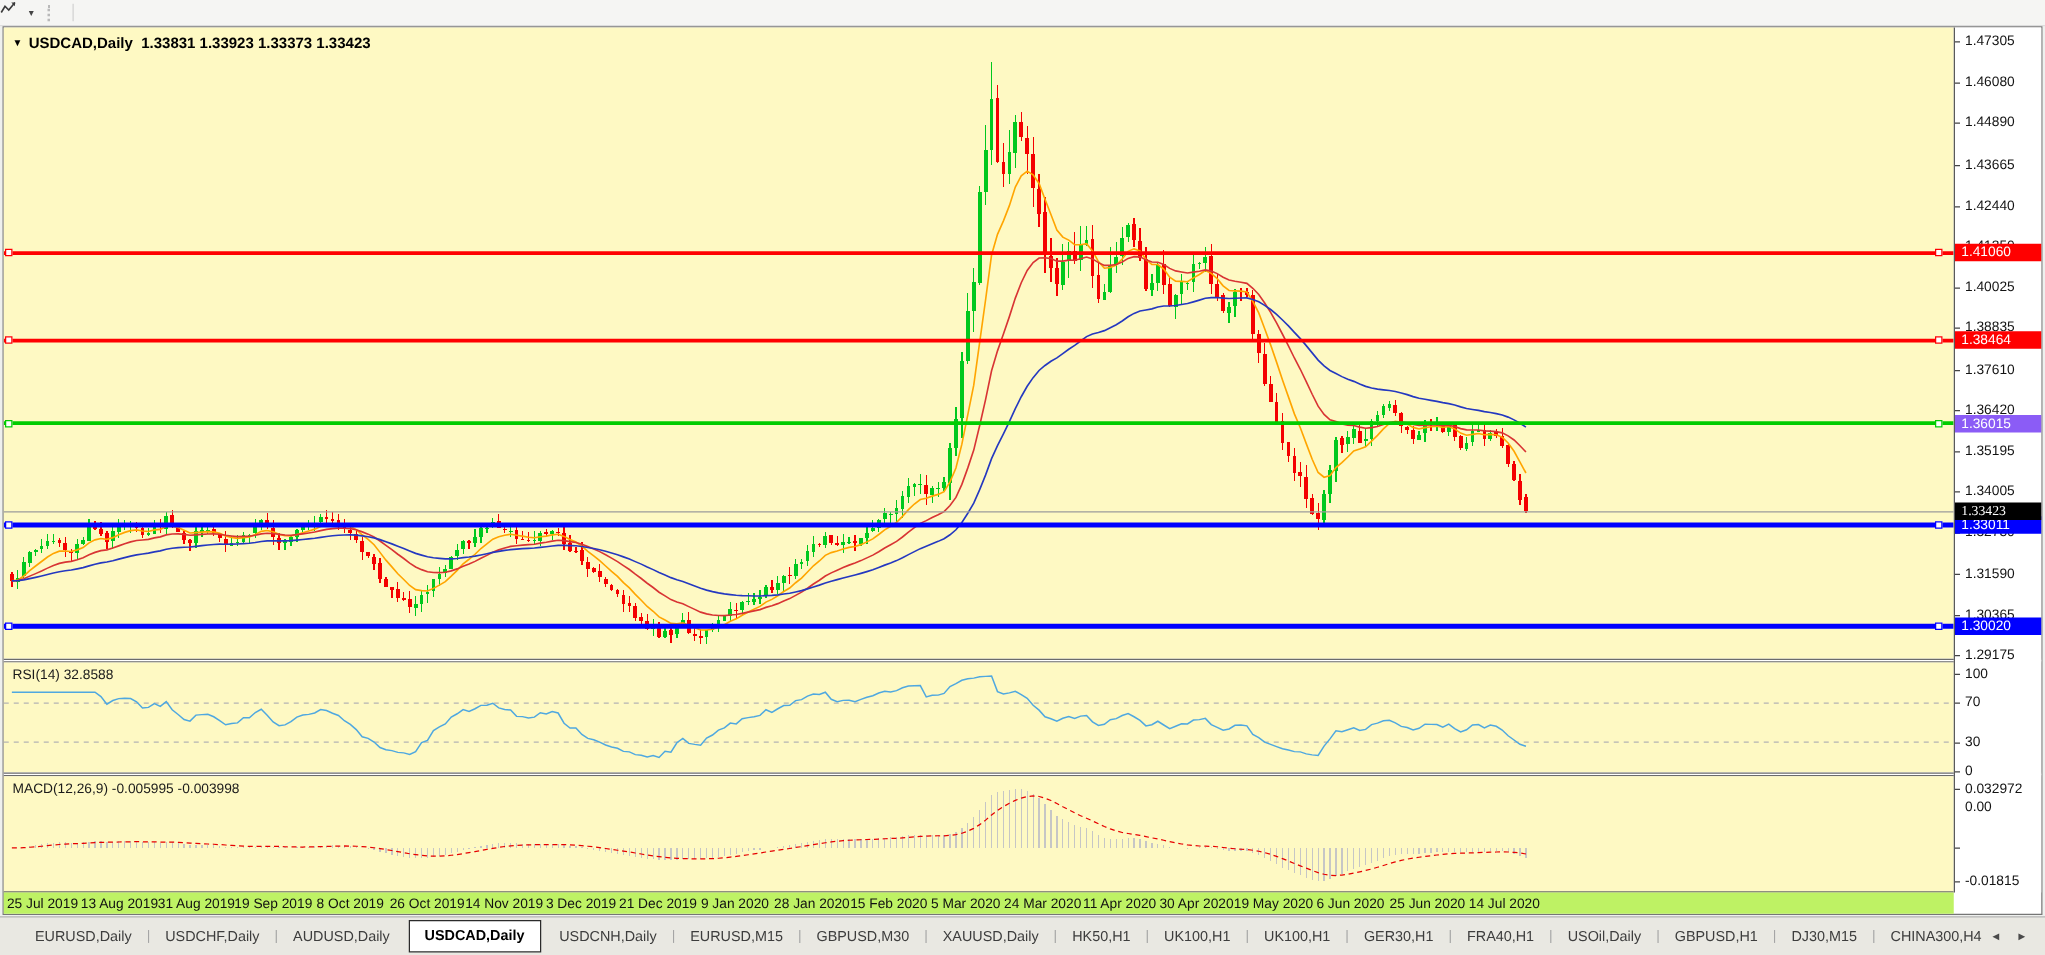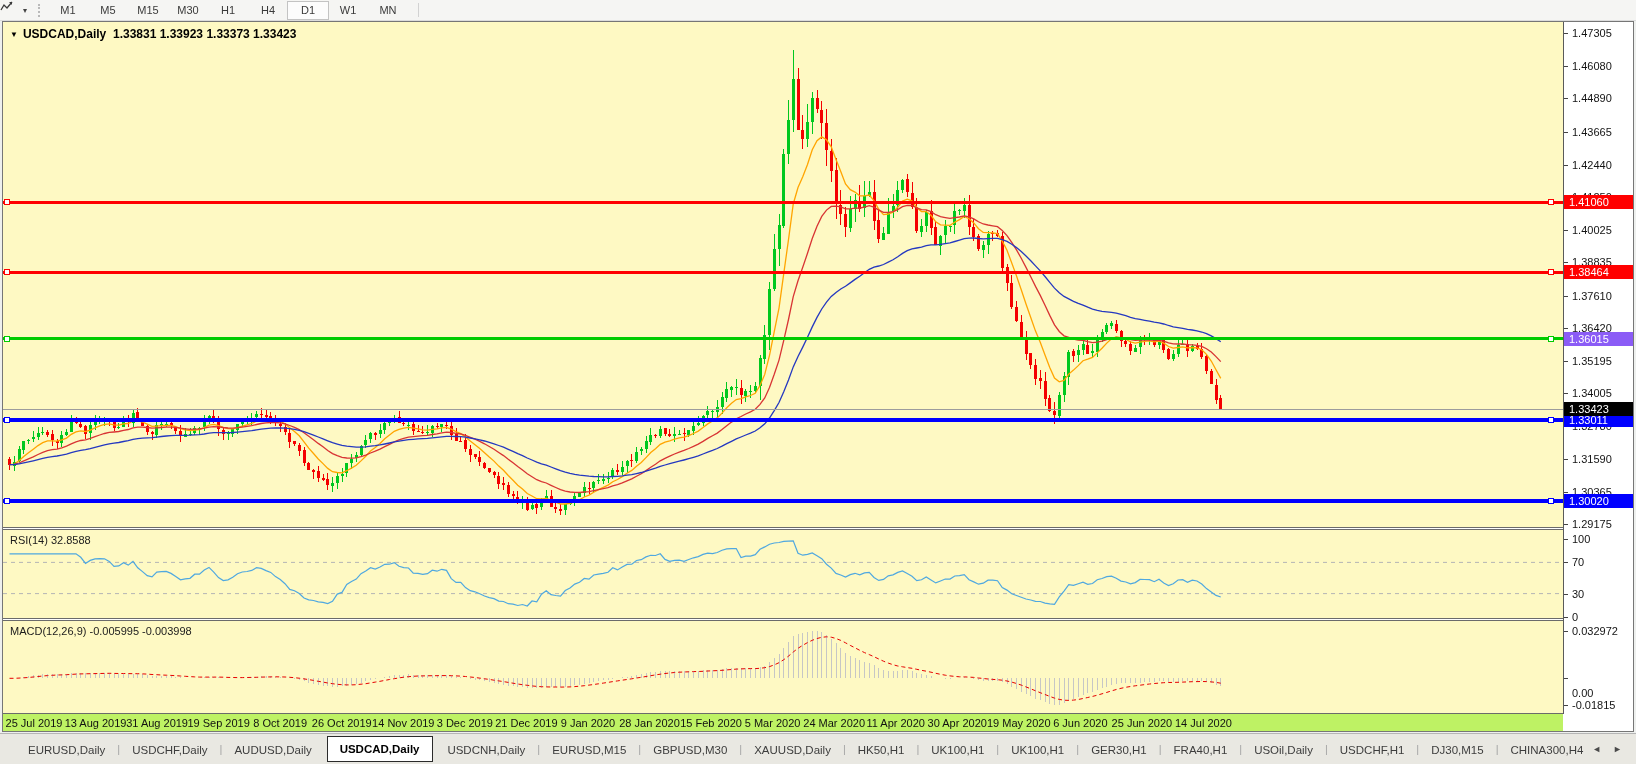--- a/index.html
+++ b/index.html
@@ -59,31 +59,20 @@
 
 <div class="toolbar">
   <div class="tool-icon">
     <svg width="14" height="12" viewBox="0 0 14 12">
       <polyline points="1,10 4,5 7,8 12,2" fill="none" stroke="#3a3a3a" stroke-width="1.3"></polyline>
       <polygon points="12,2 9,2 12,5" fill="#3a3a3a"></polygon>
     </svg>
   </div>
   <div class="tool-caret">▾</div>
   <div class="grip"></div>
-  <div class="tf-group">
-      <div class="tfbtn">M1</div>
-      <div class="tfbtn">M5</div>
-      <div class="tfbtn">M15</div>
-      <div class="tfbtn">M30</div>
-      <div class="tfbtn">H1</div>
-      <div class="tfbtn">H4</div>
-      <div class="tfbtn active">D1</div>
-      <div class="tfbtn">W1</div>
-      <div class="tfbtn">MN</div>
-    </div>
   <div class="vsep"></div>
 </div>
 
 <div class="chart-window">
   <div class="pane main-pane">
     <svg id="main-svg" width="1560" height="505">
         <line x1="6.5" y1="435.2065356357038" x2="6.5" y2="447.7200277534697" stroke="#f40000" stroke-width="1" shape-rendering="crispEdges"></line>
         <rect x="5" y="437.2401579377944" width="3" height="5.415999999999997" fill="#f40000" shape-rendering="crispEdges"></rect>
         <line x1="11.25" y1="433.66009806665227" x2="11.25" y2="449.3757682568859" stroke="#00c81e" stroke-width="1" shape-rendering="crispEdges"></line>
         <rect x="9.75" y="440.04716049940373" width="3" height="3.6685309497319736" fill="#00c81e" shape-rendering="crispEdges"></rect>
@@ -951,33 +940,33 @@
       <div class="tick-label" style="top: 430.557px;">1.31590</div>
       <div class="tick-dash" style="top: 469.73px;"></div>
       <div class="tick-label" style="top: 463.73px;">1.30365</div>
       <div class="tick-dash" style="top: 501.955px;"></div>
       <div class="tick-label" style="top: 495.955px;">1.29175</div>
       <div class="axis-badge" style="top: 173.109px; background: rgb(255, 0, 0);">1.41060</div>
       <div class="axis-badge" style="top: 243.409px; background: rgb(255, 0, 0);">1.38464</div>
       <div class="axis-badge" style="top: 309.728px; background: #8b5cf6;">1.36015</div>
       <div class="axis-badge" style="top: 391.076px; background: rgb(0, 0, 255);">1.33011</div>
       <div class="axis-badge" style="top: 472.072px; background: rgb(0, 0, 255);">1.30020</div>
-      <div class="axis-badge" style="top: 379.919px; background: rgb(0, 0, 0);">1.33423</div>
+      <div class="axis-badge" style="top: 379.919px; background: rgb(0, 0, 0); font-family: Liberation Serif, serif;">1.33423</div>
       <div class="tick-dash" style="top: 517px;"></div>
       <div class="tick-label" style="top: 511px;">100</div>
       <div class="tick-dash" style="top: 540.4px;"></div>
       <div class="tick-label" style="top: 534.4px;">70</div>
       <div class="tick-dash" style="top: 571.6px;"></div>
       <div class="tick-label" style="top: 565.6px;">30</div>
       <div class="tick-dash" style="top: 595px;"></div>
       <div class="tick-label" style="top: 589px;">0</div>
       <div class="tick-dash" style="top: 609px;"></div>
       <div class="tick-label" style="top: 603px;">0.032972</div>
       <div class="tick-dash" style="top: 656.308px;"></div>
-      <div class="tick-label" style="top: 665px; text-align: right;">0.00</div>
+      <div class="tick-label" style="top: 618px; text-align: right;">0.00</div>
       <div class="tick-dash" style="top: 683px;"></div>
       <div class="tick-label" style="top: 677px;">-0.01815</div>
     </div>
 </div>
 
 <div class="tabbar">
   <div class="tabs" id="tabs">
       <div class="tab">EURUSD,Daily</div>
       <div class="tabsep">|</div>
       <div class="tab">USDCHF,Daily</div>
@@ -999,21 +988,21 @@
       <div class="tab">UK100,H1</div>
       <div class="tabsep">|</div>
       <div class="tab">UK100,H1</div>
       <div class="tabsep">|</div>
       <div class="tab">GER30,H1</div>
       <div class="tabsep">|</div>
       <div class="tab">FRA40,H1</div>
       <div class="tabsep">|</div>
       <div class="tab">USOil,Daily</div>
       <div class="tabsep">|</div>
-      <div class="tab">USDCHF,H1</div>
+      <div class="tab">GBPUSD,H1</div>
       <div class="tabsep">|</div>
       <div class="tab">DJ30,M15</div>
       <div class="tabsep">|</div>
       <div class="tab">CHINA300,H4</div>
     </div>
   <div class="tab-arrows">
     <span>◄</span>
     <span>►</span>
   </div>
 </div>

